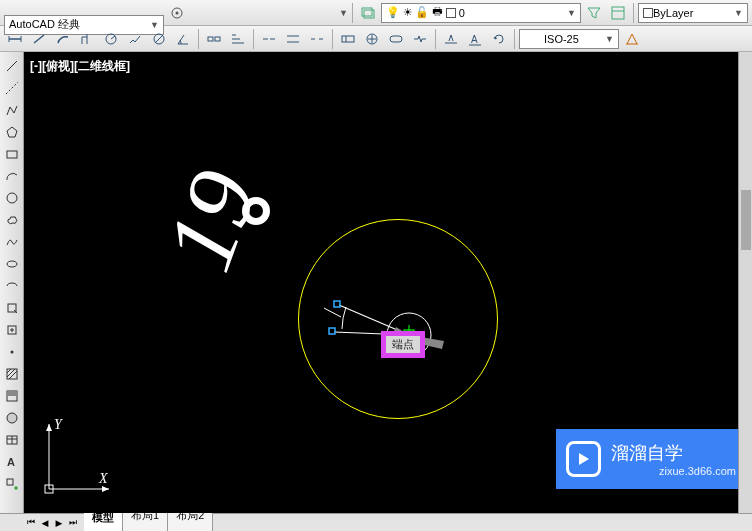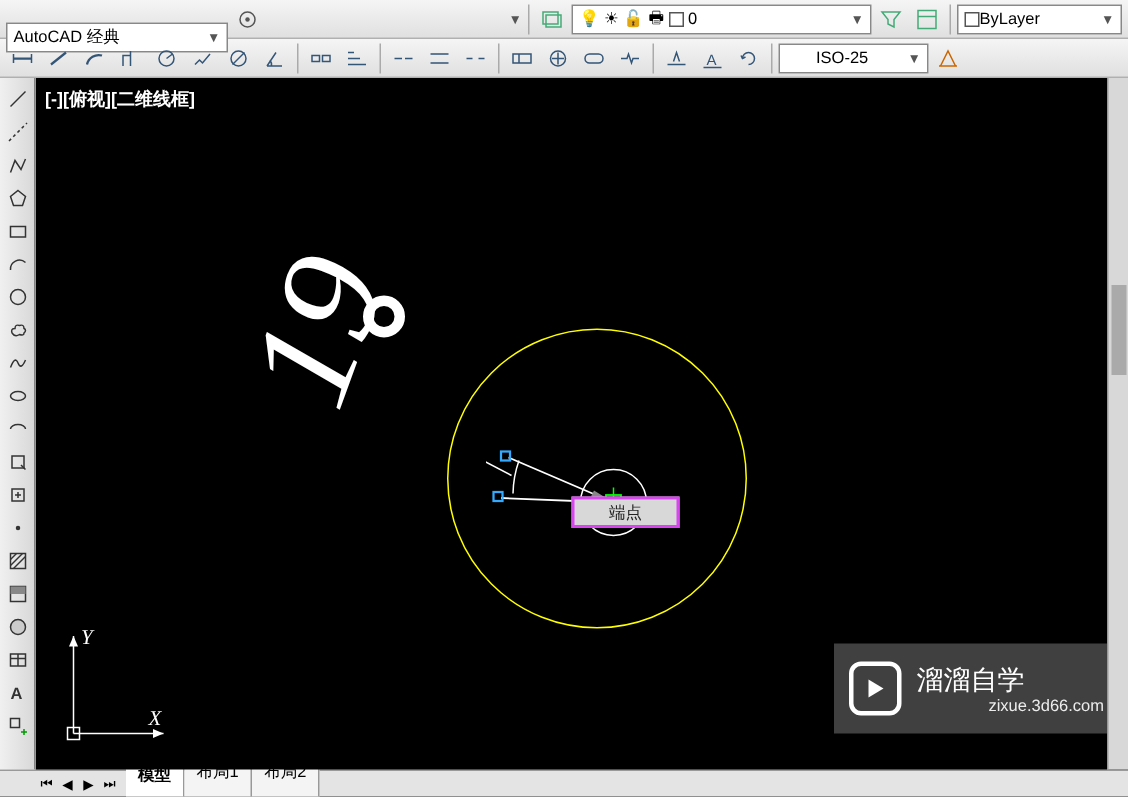--- a/index.html
+++ b/index.html
@@ -23,21 +23,21 @@
 }
 .combo {
   height: 20px;
   background: #fff;
   border: 1px solid #888;
   display: flex;
   align-items: center;
   padding: 0 4px;
   font-size: 11px;
 }
-.combo-wide { width: 148px; margin-top: 24px; }
+.combo-wide { width: 160px; margin-top: 24px; }
 .combo-med { width: 100px; padding-left: 24px; }
 .combo-arrow {
   margin-left: auto;
   font-size: 9px;
   color: #555;
 }
 .vsep {
   width: 1px;
   height: 20px;
   background: #aaa;
@@ -127,22 +127,22 @@
 }
 .inner-geom {
   position: absolute;
   left: 300px; top: 225px;
   width: 160px; height: 110px;
 }
 .osnap-label {
   position: absolute;
   left: 357px; top: 279px;
   background: #d8d8d8;
-  border: 2px solid #d946ef;
-  padding: 1px 23px;
+  border: 5px solid #d946ef;
+  padding: 1px 6px;
   font-size: 11px;
   color: #222;
 }
 .ucs {
   position: absolute;
   left: 10px; bottom: 14px;
   width: 100px; height: 100px;
 }
 .ucs line { stroke: #fff; stroke-width: 1; }
 .ucs text { fill: #fff; font-size: 14px; font-style: italic; font-family: serif; }
@@ -193,21 +193,21 @@
   top: 30%; left: 2px;
   width: 10px; height: 60px;
   background: #aaa;
 }
 .watermark {
   position: absolute;
   right: 6px;
   bottom: 24px;
   width: 190px;
   height: 60px;
-  background: #404040;
+  background: #3b82f6;
   display: flex;
   align-items: center;
   gap: 10px;
   padding: 0 10px;
   color: #fff;
 }
 .watermark .play {
   width: 36px; height: 36px;
   border: 3px solid #fff;
   border-radius: 8px;

